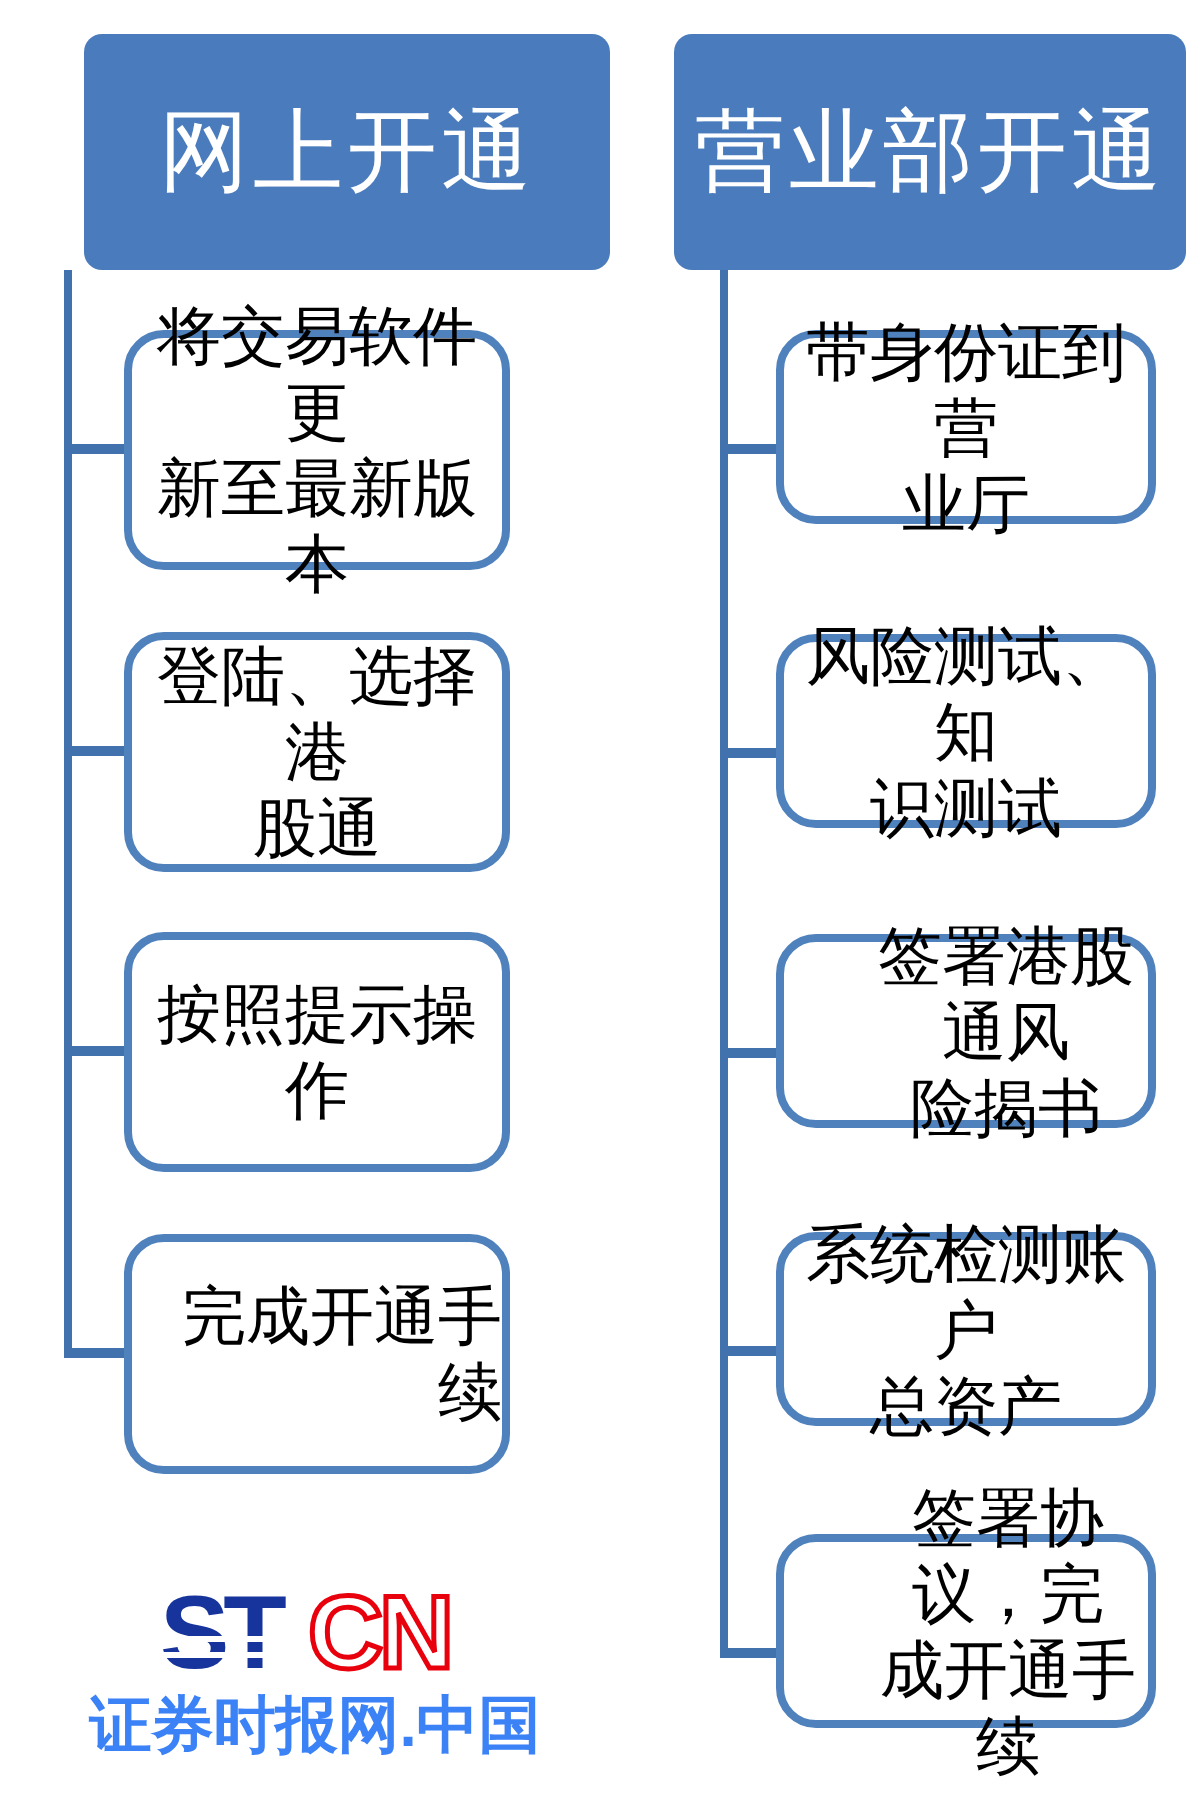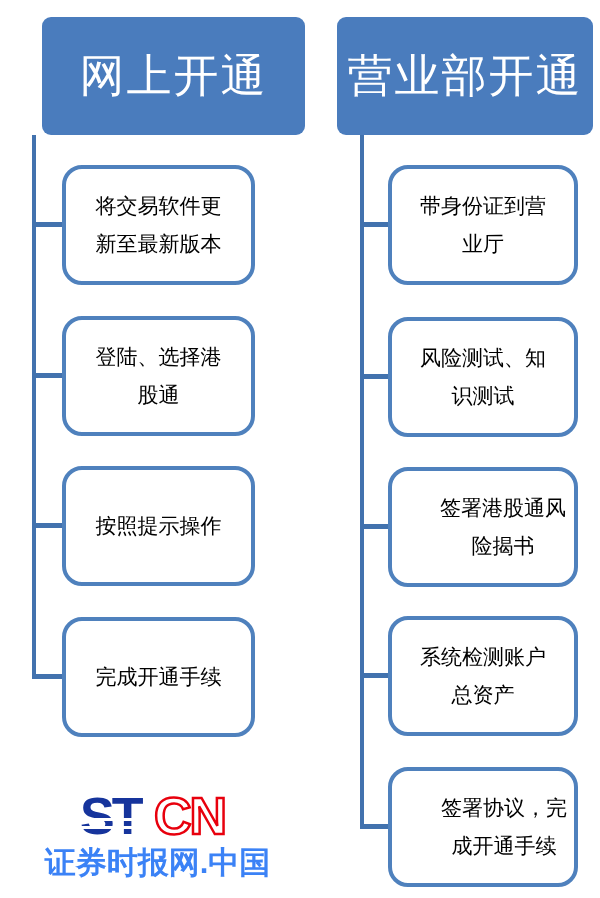--- a/index.html
+++ b/index.html
@@ -27,27 +27,27 @@
 
   
   .step-box {
     position: absolute;
     box-sizing: border-box;
     display: flex; align-items: center; justify-content: center;
     background: #ffffff;
     border: 4px solid #4f81bd;
     border-radius: 20px;
     color: #000000;
-    font-size: 21px;
+    font-size: 32px;
     line-height: 38px;
     text-align: center;
   }
   .step-box .step-text { white-space: pre-line; }
   .col-l .step-box, .step-box.col-l { left: 62px;  width: 193px; height: 120px; }
-  .step-box.col-r { left: 388px; width: 190px; height: 120px; }
+  .step-box.col-r { left: 388px; width: 190px; height: 97px; }
 
   #l-step-0 { top: 165px; }
   #l-step-1 { top: 316px; }
   #l-step-2 { top: 466px; }
   #l-step-3 { top: 617px; text-align: right; }
 
   #r-step-0 { top: 165px; }
   #r-step-1 { top: 317px; }
   #r-step-2 { top: 467px; padding-left: 40px; }
   #r-step-3 { top: 616px; }

